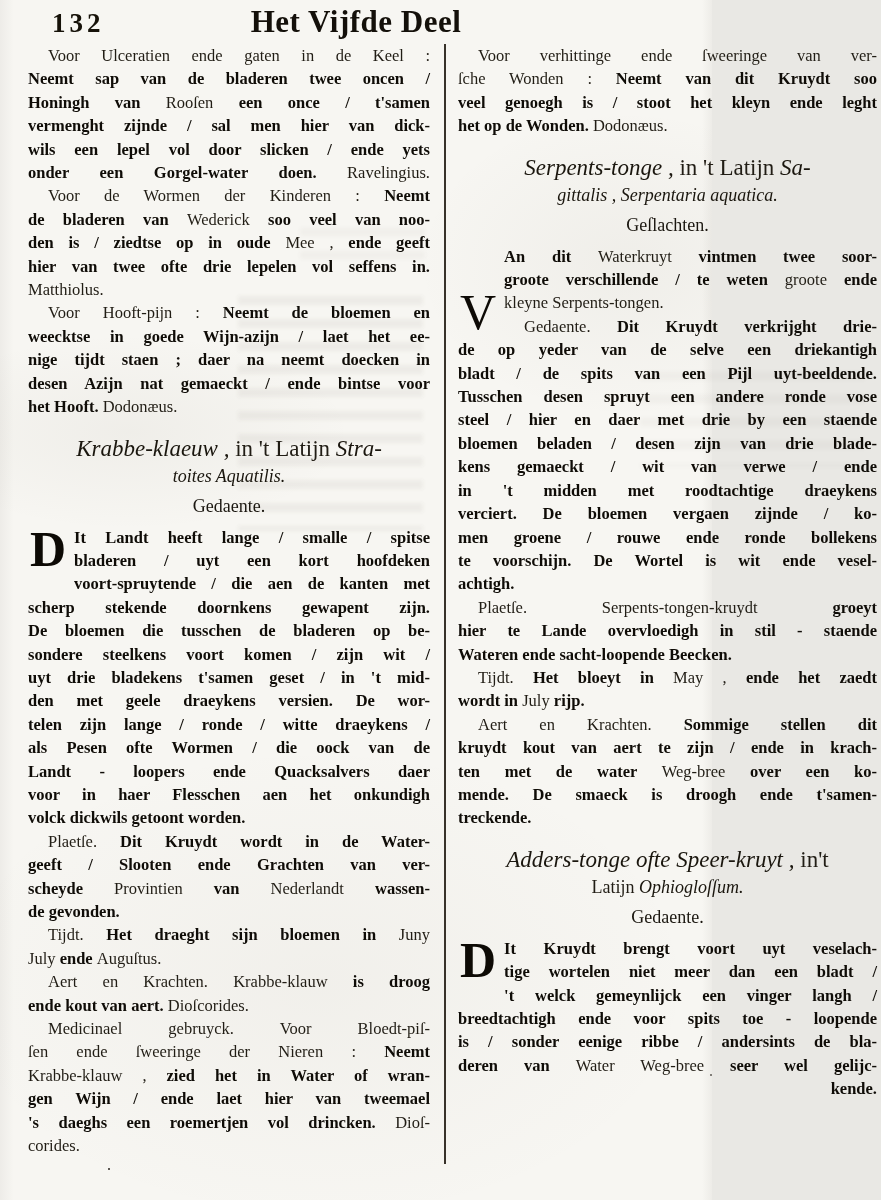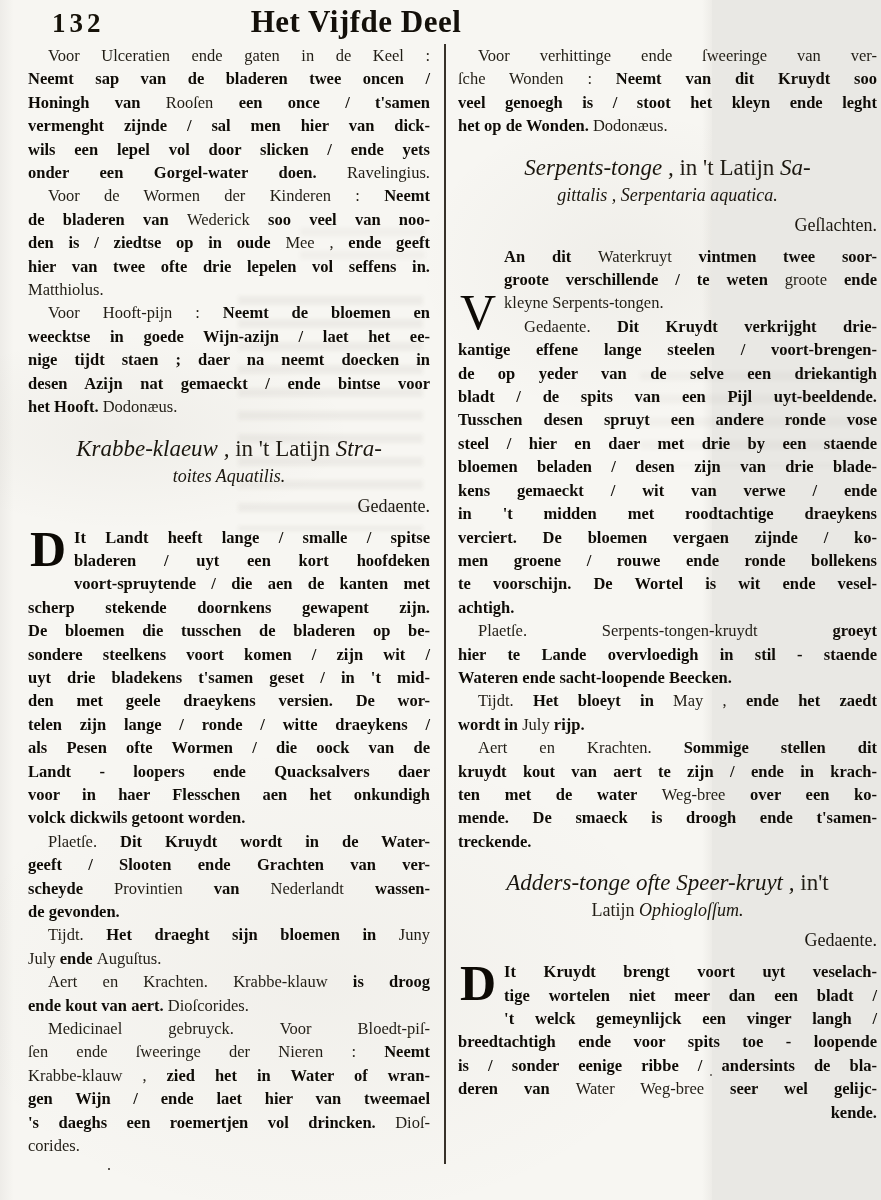--- a/index.html
+++ b/index.html
@@ -37,21 +37,21 @@
   .s-i{font-style:italic;font-weight:400;color:#1a160e;}
   .para{margin:0;}
   .para .line:first-child{text-indent:20px;}
   .capblock .line:first-child{text-indent:0;}
   .dropcap{float:left;font-size:50px;line-height:43px;height:46px;padding:2px 8px 0 2px;color:#0d0a05;}
   .dropcap.s-b{font-weight:700;}
   .dropcap.s-r{font-weight:400;}
   .head{margin:15px 0 5px;}
   .head .line.lg{font-size:23px;line-height:30px;}
   .head .line.sm{font-size:18px;line-height:24px;}
-  .sub{margin:6px 0 8px;text-align:right;font-size:18px;line-height:24px;color:#1b1710;}
+  .sub{margin:6px 0 8px;text-align:center;font-size:18px;line-height:24px;color:#1b1710;}
   .ghost{position:absolute;filter:blur(2px);pointer-events:none;}
   .g1{left:238px;top:296px;width:185px;height:235px;opacity:.6;
       background:repeating-linear-gradient(180deg, rgba(80,70,58,.10) 0 9px, rgba(0,0,0,0) 9px 23px);}
   .g2{left:640px;top:372px;width:225px;height:95px;opacity:.5;
       background:repeating-linear-gradient(180deg, rgba(80,70,58,.08) 0 8px, rgba(0,0,0,0) 8px 23px);}
   .g3{left:300px;top:228px;width:125px;height:45px;opacity:.5;
       background:repeating-linear-gradient(180deg, rgba(80,70,58,.08) 0 8px, rgba(0,0,0,0) 8px 23px);}
 </style>
 </head>
 <body>
@@ -145,21 +145,20 @@
       </div>
       <div class="sub">Geſlachten.</div>
       <div class="para capblock">
         <span class="dropcap s-r">V</span>
         <div class="line a-j"><span class="s-b">An dit </span><span class="s-r">Waterkruyt </span><span class="s-b">vintmen twee soor-</span></div>
         <div class="line a-j"><span class="s-b">groote verschillende / te weten </span><span class="s-r">groote </span><span class="s-b">ende</span></div>
         <div class="line a-l"><span class="s-r">kleyne Serpents-tongen.</span></div>
       </div>
       <div class="para">
         <div class="line a-j"><span class="s-r">Gedaente. </span><span class="s-b">Dit Kruydt verkrijght drie-</span></div>
-        <div class="line a-j"><span class="s-b">kantige effene lange steelen / voort-brengen-</span></div>
         <div class="line a-j"><span class="s-b">de op yeder van de selve een driekantigh</span></div>
         <div class="line a-j"><span class="s-b">bladt / de spits van een Pijl uyt-beeldende.</span></div>
         <div class="line a-j"><span class="s-b">Tusschen desen spruyt een andere ronde vose</span></div>
         <div class="line a-j"><span class="s-b">steel / hier en daer met drie by een staende</span></div>
         <div class="line a-j"><span class="s-b">bloemen beladen / desen zijn van drie blade-</span></div>
         <div class="line a-j"><span class="s-b">kens gemaeckt / wit van verwe / ende</span></div>
         <div class="line a-j"><span class="s-b">in 't midden met roodtachtige draeykens</span></div>
         <div class="line a-j"><span class="s-b">verciert. De bloemen vergaen zijnde / ko-</span></div>
         <div class="line a-j"><span class="s-b">men groene / rouwe ende ronde bollekens</span></div>
         <div class="line a-j"><span class="s-b">te voorschijn. De Wortel is wit ende vesel-</span></div>

